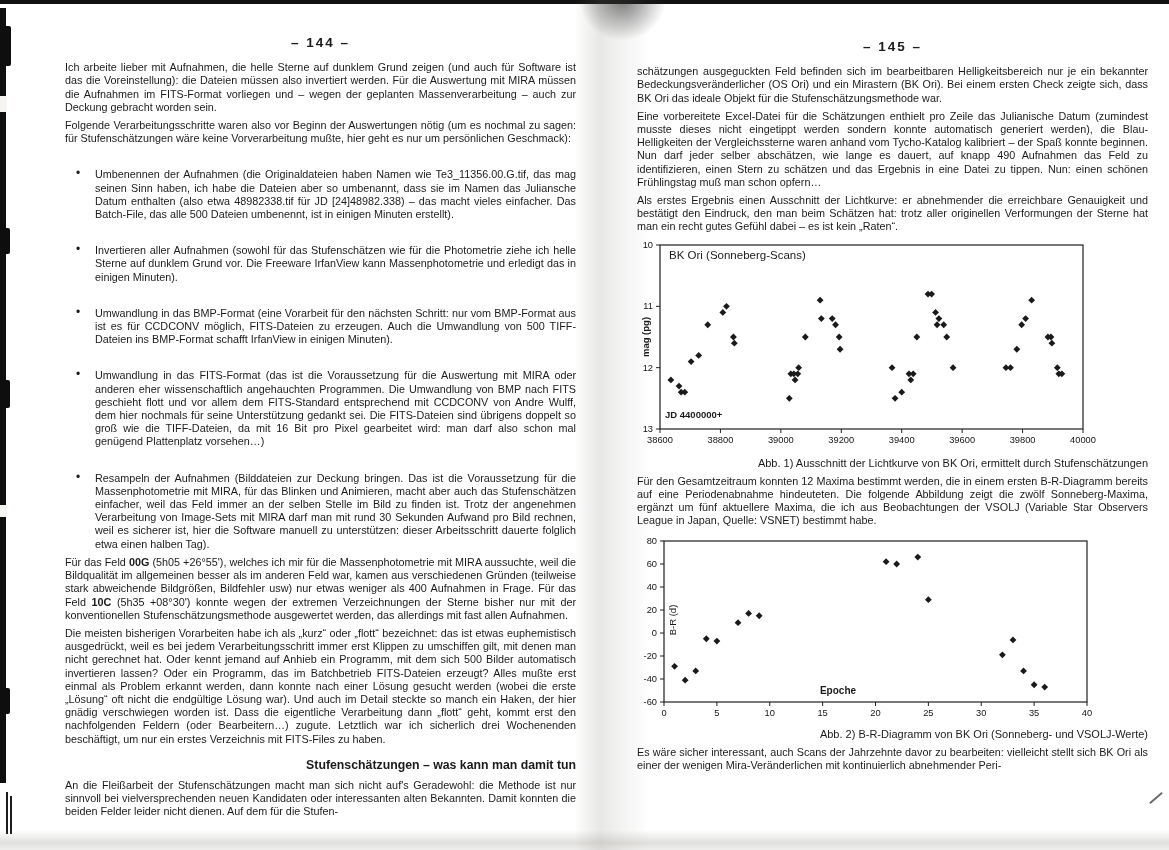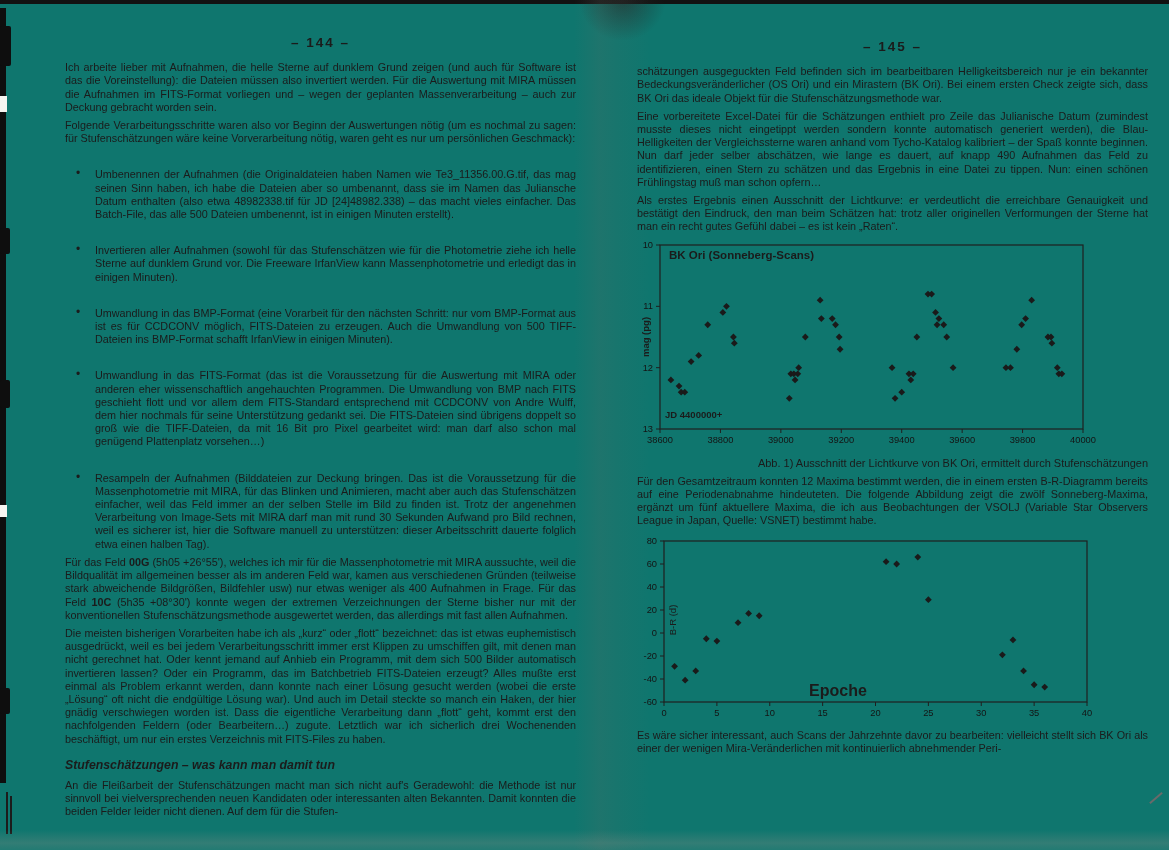--- a/index.html
+++ b/index.html
@@ -1,18 +1,18 @@
 <!DOCTYPE html>
 <html lang="de"><head>
 <meta charset="utf-8">
 <style>
   html,body{margin:0;padding:0;background:#dddbd6;}
   .scan{
     position:relative;width:1169px;height:850px;overflow:hidden;
-    background:#0f766e;
+    background:#ffffff;
     font-family:"Liberation Sans", sans-serif;color:#1b1b1b;
   }
   
   .top-bar{position:absolute;left:0;top:0;width:1169px;height:4px;background:#121212;}
   .top-smudge{position:absolute;left:580px;top:0;width:85px;height:40px;
     background:radial-gradient(ellipse at 50% 0%, rgba(35,35,35,.6), rgba(35,35,35,0) 72%);}
   .gutter{position:absolute;left:574px;top:0;width:76px;height:850px;
     background:linear-gradient(90deg, rgba(110,108,100,0) 0%, rgba(110,108,100,.16) 34%, rgba(110,108,100,.09) 58%, rgba(110,108,100,0) 100%);}
   .left-strip{position:absolute;left:0;top:8px;width:6px;height:775px;background:#0e0e0e;}
   .left-blob{position:absolute;background:#0e0e0e;border-radius:2px;}
@@ -33,35 +33,35 @@
   
   .page{position:absolute;width:511px;font-size:10.8px;line-height:13.2px;text-align:justify;}
   .page-left{left:65px;top:36px;}
   .page-right{left:637px;top:40px;}
   .pagenum{text-align:center;font-weight:bold;font-size:13.5px;letter-spacing:2px;margin-bottom:12px;}
   .page p{margin:5px 0 0 0;}
   .page ul{margin:0;padding:0;list-style:none;}
   .page li{position:relative;padding-left:30px;margin-top:23px;}
   .page li::before{content:"\2022";position:absolute;left:11px;top:-1px;font-size:12px;}
   .b{font-weight:bold;margin-top:36px;}
-  h2.sect{font-size:12.3px;margin:13px 0 7px 0;text-align:left;font-style:italic;}
+  h2.sect{font-size:12.3px;margin:13px 0 7px 0;text-align:right;}
 
   
   .figure{position:relative;margin-left:-12px;}
   .fig1{width:465px;height:212px;margin-top:7px;}
   .fig2{width:470px;height:190px;margin-top:6px;}
   .figure svg{overflow:visible;display:block;}
-  .fig-title{position:absolute;left:44px;top:8px;font-weight:bold;font-size:11.5px;}
+  .fig-title{position:absolute;left:44px;top:8px;font-weight:normal;font-size:11.5px;}
   .fig-inner{position:absolute;left:40px;top:167px;font-weight:bold;font-size:9.5px;}
   .fig-ylabel{position:absolute;font-weight:bold;font-size:9.5px;white-space:nowrap;
     transform:translate(-50%,-50%) rotate(-90deg);}
   .fig1 .fig-ylabel{left:21px;top:96px;}
   .fig2 .fig-ylabel{left:48px;top:86px;font-weight:normal;}
   .fig-xlabel{position:absolute;left:213px;top:150px;transform:translateX(-50%);
-    font-weight:bold;font-size:16px;}
+    font-weight:bold;font-size:10px;}
   .caption{text-align:right;font-size:11px;margin-top:4px;}
 </style>
 </head>
 <body>
 
 <div class="scan">
 
   <div class="top-bar"></div>
   <div class="top-smudge"></div>
   <div class="gutter"></div>
@@ -73,39 +73,39 @@
   <div class="left-gap lg1"></div>
   <div class="left-gap lg2"></div>
   <div class="bottom-mark bm1"></div>
   <div class="bottom-mark bm2"></div>
   <div class="bottom-shade"></div>
   <div class="corner-tick"></div>
 
   <div class="page page-left">
     <div class="pagenum">– 144 –</div>
     <p>Ich arbeite lieber mit Aufnahmen, die helle Sterne auf dunklem Grund zeigen (und auch für Software ist das die Voreinstellung): die Dateien müssen also invertiert werden. Für die Auswertung mit MIRA müssen die Aufnahmen im FITS-Format vorliegen und – wegen der geplanten Massenverarbeitung – auch zur Deckung gebracht worden sein.</p>
-    <p>Folgende Verarbeitungsschritte waren also vor Beginn der Auswertungen nötig (um es nochmal zu sagen: für Stufenschätzungen wäre keine Vorverarbeitung nötig, waren geht es nur um persönlichen Geschmack):</p>
+    <p>Folgende Verarbeitungsschritte waren also vor Beginn der Auswertungen nötig (um es nochmal zu sagen: für Stufenschätzungen wäre keine Vorverarbeitung mußte, hier geht es nur um persönlichen Geschmack):</p>
     <ul>
       <li>Umbenennen der Aufnahmen (die Originaldateien haben Namen wie Te3_11356.00.G.tif, das mag seinen Sinn haben, ich habe die Dateien aber so umbenannt, dass sie im Namen das Juliansche Datum enthalten (also etwa 48982338.tif für JD [24]48982.338) – das macht vieles einfacher. Das Batch-File, das alle 500 Dateien umbenennt, ist in einigen Minuten erstellt).</li>
       <li>Invertieren aller Aufnahmen (sowohl für das Stufenschätzen wie für die Photometrie ziehe ich helle Sterne auf dunklem Grund vor. Die Freeware IrfanView kann Massenphotometrie und erledigt das in einigen Minuten).</li>
       <li>Umwandlung in das BMP-Format (eine Vorarbeit für den nächsten Schritt: nur vom BMP-Format aus ist es für CCDCONV möglich, FITS-Dateien zu erzeugen. Auch die Umwandlung von 500 TIFF-Dateien ins BMP-Format schafft IrfanView in einigen Minuten).</li>
       <li>Umwandlung in das FITS-Format (das ist die Voraussetzung für die Auswertung mit MIRA oder anderen eher wissenschaftlich angehauchten Programmen. Die Umwandlung von BMP nach FITS geschieht flott und vor allem dem FITS-Standard entsprechend mit CCDCONV von Andre Wulff, dem hier nochmals für seine Unterstützung gedankt sei. Die FITS-Dateien sind übrigens doppelt so groß wie die TIFF-Dateien, da mit 16 Bit pro Pixel gearbeitet wird: man darf also schon mal genügend Plattenplatz vorsehen…)</li>
       <li>Resampeln der Aufnahmen (Bilddateien zur Deckung bringen. Das ist die Voraussetzung für die Massenphotometrie mit MIRA, für das Blinken und Animieren, macht aber auch das Stufenschätzen einfacher, weil das Feld immer an der selben Stelle im Bild zu finden ist. Trotz der angenehmen Verarbeitung von Image-Sets mit MIRA darf man mit rund 30 Sekunden Aufwand pro Bild rechnen, weil es sicherer ist, hier die Software manuell zu unterstützen: dieser Arbeitsschritt dauerte folglich etwa einen halben Tag).</li>
     </ul>
     <p><span>Für das Feld </span><span class="b">00G</span><span> (5h05 +26°55'), welches ich mir für die Massenphotometrie mit MIRA aussuchte, weil die Bildqualität im allgemeinen besser als im anderen Feld war, kamen aus verschiedenen Gründen (teilweise stark abweichende Bildgrößen, Bildfehler usw) nur etwas weniger als 400 Aufnahmen in Frage. Für das Feld </span><span class="b">10C</span><span> (5h35 +08°30') konnte wegen der extremen Verzeichnungen der Sterne bisher nur mit der konventionellen Stufenschätzungsmethode ausgewertet werden, das allerdings mit fast allen Aufnahmen.</span></p>
     <p>Die meisten bisherigen Vorarbeiten habe ich als „kurz“ oder „flott“ bezeichnet: das ist etwas euphemistisch ausgedrückt, weil es bei jedem Verarbeitungsschritt immer erst Klippen zu umschiffen gilt, mit denen man nicht gerechnet hat. Oder kennt jemand auf Anhieb ein Programm, mit dem sich 500 Bilder automatisch invertieren lassen? Oder ein Programm, das im Batchbetrieb FITS-Dateien erzeugt? Alles mußte erst einmal als Problem erkannt werden, dann konnte nach einer Lösung gesucht werden (wobei die erste „Lösung“ oft nicht die endgültige Lösung war). Und auch im Detail steckte so manch ein Haken, der hier gnädig verschwiegen worden ist. Dass die eigentliche Verarbeitung dann „flott“ geht, kommt erst den nachfolgenden Feldern (oder Bearbeitern…) zugute. Letztlich war ich sicherlich drei Wochenenden beschäftigt, um nur ein erstes Verzeichnis mit FITS-Files zu haben.</p>
     <h2 class="sect">Stufenschätzungen – was kann man damit tun</h2>
     <p>An die Fleißarbeit der Stufenschätzungen macht man sich nicht auf's Geradewohl: die Methode ist nur sinnvoll bei vielversprechenden neuen Kandidaten oder interessanten alten Bekannten. Damit konnten die beiden Felder leider nicht dienen. Auf dem für die Stufen-</p>
   </div>
 
   <div class="page page-right">
     <div class="pagenum">– 145 –</div>
     <p>schätzungen ausgeguckten Feld befinden sich im bearbeitbaren Helligkeitsbereich nur je ein bekannter Bedeckungsveränderlicher (OS Ori) und ein Mirastern (BK Ori). Bei einem ersten Check zeigte sich, dass BK Ori das ideale Objekt für die Stufenschätzungsmethode war.</p>
     <p>Eine vorbereitete Excel-Datei für die Schätzungen enthielt pro Zeile das Julianische Datum (zumindest musste dieses nicht eingetippt werden sondern konnte automatisch generiert werden), die Blau-Helligkeiten der Vergleichssterne waren anhand vom Tycho-Katalog kalibriert – der Spaß konnte beginnen. Nun darf jeder selber abschätzen, wie lange es dauert, auf knapp 490 Aufnahmen das Feld zu identifizieren, einen Stern zu schätzen und das Ergebnis in eine Datei zu tippen. Nun: einen schönen Frühlingstag muß man schon opfern…</p>
-    <p>Als erstes Ergebnis einen Ausschnitt der Lichtkurve: er verdeutlicht die erreichbare Genauigkeit und bestätigt den Eindruck, den man beim Schätzen hat: trotz aller originellen Verformungen der Sterne hat man ein recht gutes Gefühl dabei – es ist kein „Raten“.</p>
+    <p>Als erstes Ergebnis einen Ausschnitt der Lichtkurve: er abnehmender die erreichbare Genauigkeit und bestätigt den Eindruck, den man beim Schätzen hat: trotz aller originellen Verformungen der Sterne hat man ein recht gutes Gefühl dabei – es ist kein „Raten“.</p>
 
     <div class="figure fig1">
       <svg id="chart1" width="465" height="212">
           <rect x="35" y="4" width="423" height="184" fill="none" stroke="#1f1f1f" stroke-width="1.2"></rect>
           <line x1="35" y1="188" x2="35" y2="192" stroke="#1f1f1f" stroke-width="1"></line>
           <text x="35" y="202" text-anchor="middle" font-size="9.3" fill="#141414" font-family="&quot;Liberation Sans&quot;,sans-serif">38600</text>
           <line x1="95.42857142857142" y1="188" x2="95.42857142857142" y2="192" stroke="#1f1f1f" stroke-width="1"></line>
           <text x="95.42857142857142" y="202" text-anchor="middle" font-size="9.3" fill="#141414" font-family="&quot;Liberation Sans&quot;,sans-serif">38800</text>
           <line x1="155.85714285714283" y1="188" x2="155.85714285714283" y2="192" stroke="#1f1f1f" stroke-width="1"></line>
           <text x="155.85714285714283" y="202" text-anchor="middle" font-size="9.3" fill="#141414" font-family="&quot;Liberation Sans&quot;,sans-serif">39000</text>
@@ -238,16 +238,17 @@
           <path d="M303.375 62.25000000000001 L306.775 65.65 L303.375 69.05000000000001 L299.975 65.65 Z" fill="#1a1a1a"></path>
           <path d="M377.40000000000003 117.44999999999999 L380.8 120.85 L377.40000000000003 124.25 L374.00000000000006 120.85 Z" fill="#1a1a1a"></path>
           <path d="M387.97499999999997 102.5 L391.37499999999994 105.9 L387.97499999999997 109.30000000000001 L384.575 105.9 Z" fill="#1a1a1a"></path>
           <path d="M398.55 133.54999999999998 L401.95 136.95 L398.55 140.35 L395.15000000000003 136.95 Z" fill="#1a1a1a"></path>
           <path d="M409.125 147.35 L412.525 150.75 L409.125 154.15 L405.725 150.75 Z" fill="#1a1a1a"></path>
           <path d="M419.7 149.65 L423.09999999999997 153.05 L419.7 156.45000000000002 L416.3 153.05 Z" fill="#1a1a1a"></path>
         </svg>
       <div class="fig-ylabel">B-R (d)</div>
       <div class="fig-xlabel">Epoche</div>
     </div>
+    <div class="caption">Abb. 2) B-R-Diagramm von BK Ori (Sonneberg- und VSOLJ-Werte)</div>
 
     <p>Es wäre sicher interessant, auch Scans der Jahrzehnte davor zu bearbeiten: vielleicht stellt sich BK Ori als einer der wenigen Mira-Veränderlichen mit kontinuierlich abnehmender Peri-</p>
   </div>
 </div>
 
 </body></html>

